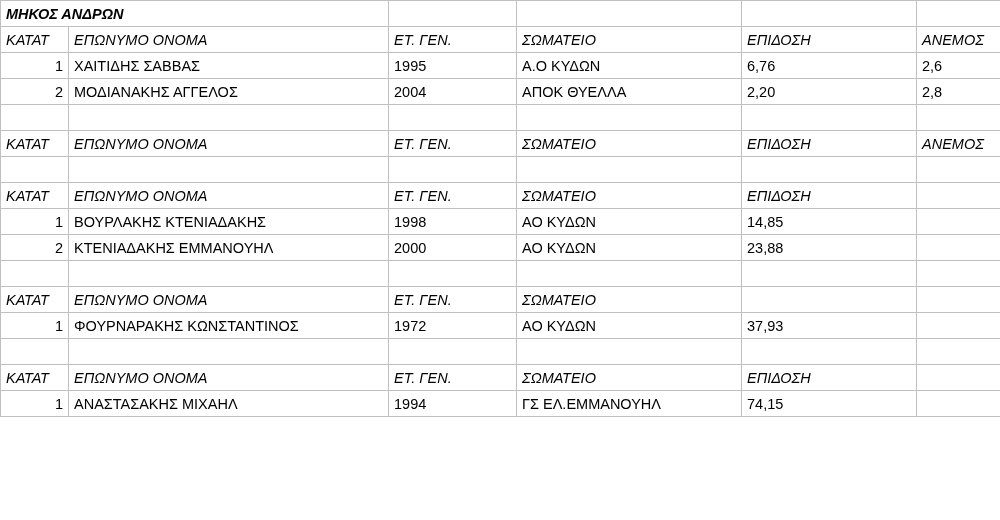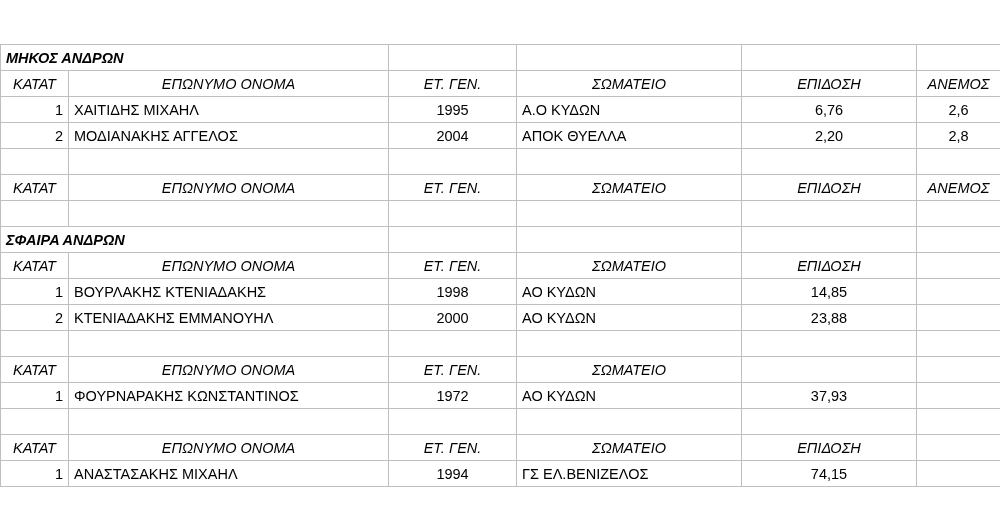--- a/index.html
+++ b/index.html
@@ -11,21 +11,20 @@
     width: 1000px;
     height: 520px;
     overflow: hidden;
     font-family: "Liberation Sans", sans-serif;
     color: #000000;
   }
   #sheet {
     width: 1000px;
     border-collapse: collapse;
     table-layout: fixed;
-    margin-top: 44px;
   }
   #sheet td {
     border: 1px solid #bfbfbf;
     height: 25px;
     padding: 0 5px;
     font-size: 14.5px;
     vertical-align: middle;
     white-space: nowrap;
     overflow: hidden;
   }
@@ -33,23 +32,23 @@
   col.c0 { width: 68px; }
   col.c1 { width: 320px; }
   col.c2 { width: 128px; }
   col.c3 { width: 225px; }
   col.c4 { width: 175px; }
   col.c5 { width: 84px; }
 
   .row-empty td { border-color: #bfbfbf; }
 
   .cat { font-weight: bold; font-style: italic; font-size: 15px; }
-  .hdr { font-style: italic; font-size: 14.5px; text-align: center; }
+  .hdr { font-style: italic; font-size: 14.5px; }
   .num { text-align: right; padding-right: 8px; }
-  .center { text-align: center; }
+  .center { text-align: left; }
 </style>
 </head>
 <body>
 
 <table id="sheet">
   <colgroup>
     <col class="c0">
       <col class="c1">
       <col class="c2">
       <col class="c3">
@@ -67,21 +66,21 @@
       <tr>
         <td class="hdr">ΚΑΤΑΤ</td>
         <td class="hdr">ΕΠΩΝΥΜΟ   ΟΝΟΜΑ</td>
         <td class="hdr center">ΕΤ. ΓΕΝ.</td>
         <td class="hdr">ΣΩΜΑΤΕΙΟ</td>
         <td class="hdr center">ΕΠΙΔΟΣΗ</td>
         <td class="hdr center">ΑΝΕΜΟΣ</td>
       </tr>
       <tr>
         <td class="num">1</td>
-        <td>ΧΑΙΤΙΔΗΣ ΜΙΧΑΗΛ</td>
+        <td>ΧΑΙΤΙΔΗΣ ΣΑΒΒΑΣ</td>
         <td class="center">1995</td>
         <td>Α.Ο ΚΥΔΩΝ</td>
         <td class="center">6,76</td>
         <td class="center">2,6</td>
       </tr>
       <tr>
         <td class="num">2</td>
         <td>ΜΟΔΙΑΝΑΚΗΣ ΑΓΓΕΛΟΣ</td>
         <td class="center">2004</td>
         <td>ΑΠΟΚ ΘΥΕΛΛΑ</td>
@@ -101,27 +100,20 @@
         <td class="hdr">ΕΠΩΝΥΜΟ   ΟΝΟΜΑ</td>
         <td class="hdr center">ΕΤ. ΓΕΝ.</td>
         <td class="hdr">ΣΩΜΑΤΕΙΟ</td>
         <td class="hdr center">ΕΠΙΔΟΣΗ</td>
         <td class="hdr center">ΑΝΕΜΟΣ</td>
       </tr>
       <tr class="row-empty">
         <td></td>
         <td></td>
         <td></td>
-        <td></td>
-        <td></td>
-        <td></td>
-      </tr>
-      <tr>
-        <td class="cat" colspan="2">ΣΦΑΙΡΑ ΑΝΔΡΩΝ</td>
-        <td class="cat center"></td>
         <td></td>
         <td></td>
         <td></td>
       </tr>
       <tr>
         <td class="hdr">ΚΑΤΑΤ</td>
         <td class="hdr">ΕΠΩΝΥΜΟ   ΟΝΟΜΑ</td>
         <td class="hdr center">ΕΤ. ΓΕΝ.</td>
         <td class="hdr">ΣΩΜΑΤΕΙΟ</td>
         <td class="hdr center">ΕΠΙΔΟΣΗ</td>
@@ -180,18 +172,18 @@
         <td class="hdr">ΕΠΩΝΥΜΟ   ΟΝΟΜΑ</td>
         <td class="hdr center">ΕΤ. ΓΕΝ.</td>
         <td class="hdr">ΣΩΜΑΤΕΙΟ</td>
         <td class="hdr center">ΕΠΙΔΟΣΗ</td>
         <td class="hdr center"></td>
       </tr>
       <tr>
         <td class="num">1</td>
         <td>ΑΝΑΣΤΑΣΑΚΗΣ ΜΙΧΑΗΛ</td>
         <td class="center">1994</td>
-        <td>ΓΣ ΕΛ.ΒΕΝΙΖΕΛΟΣ</td>
+        <td>ΓΣ ΕΛ.ΕΜΜΑΝΟΥΗΛ</td>
         <td class="center">74,15</td>
         <td class="center"></td>
       </tr>
     </tbody>
 </table>
 
 </body></html>

